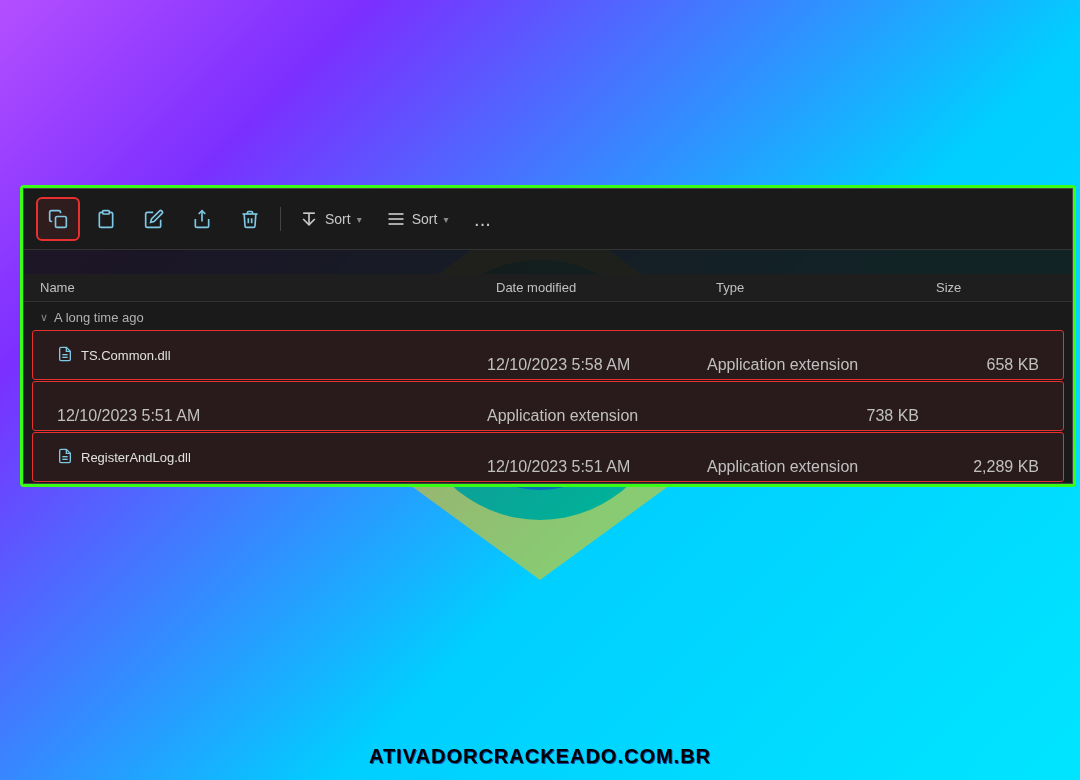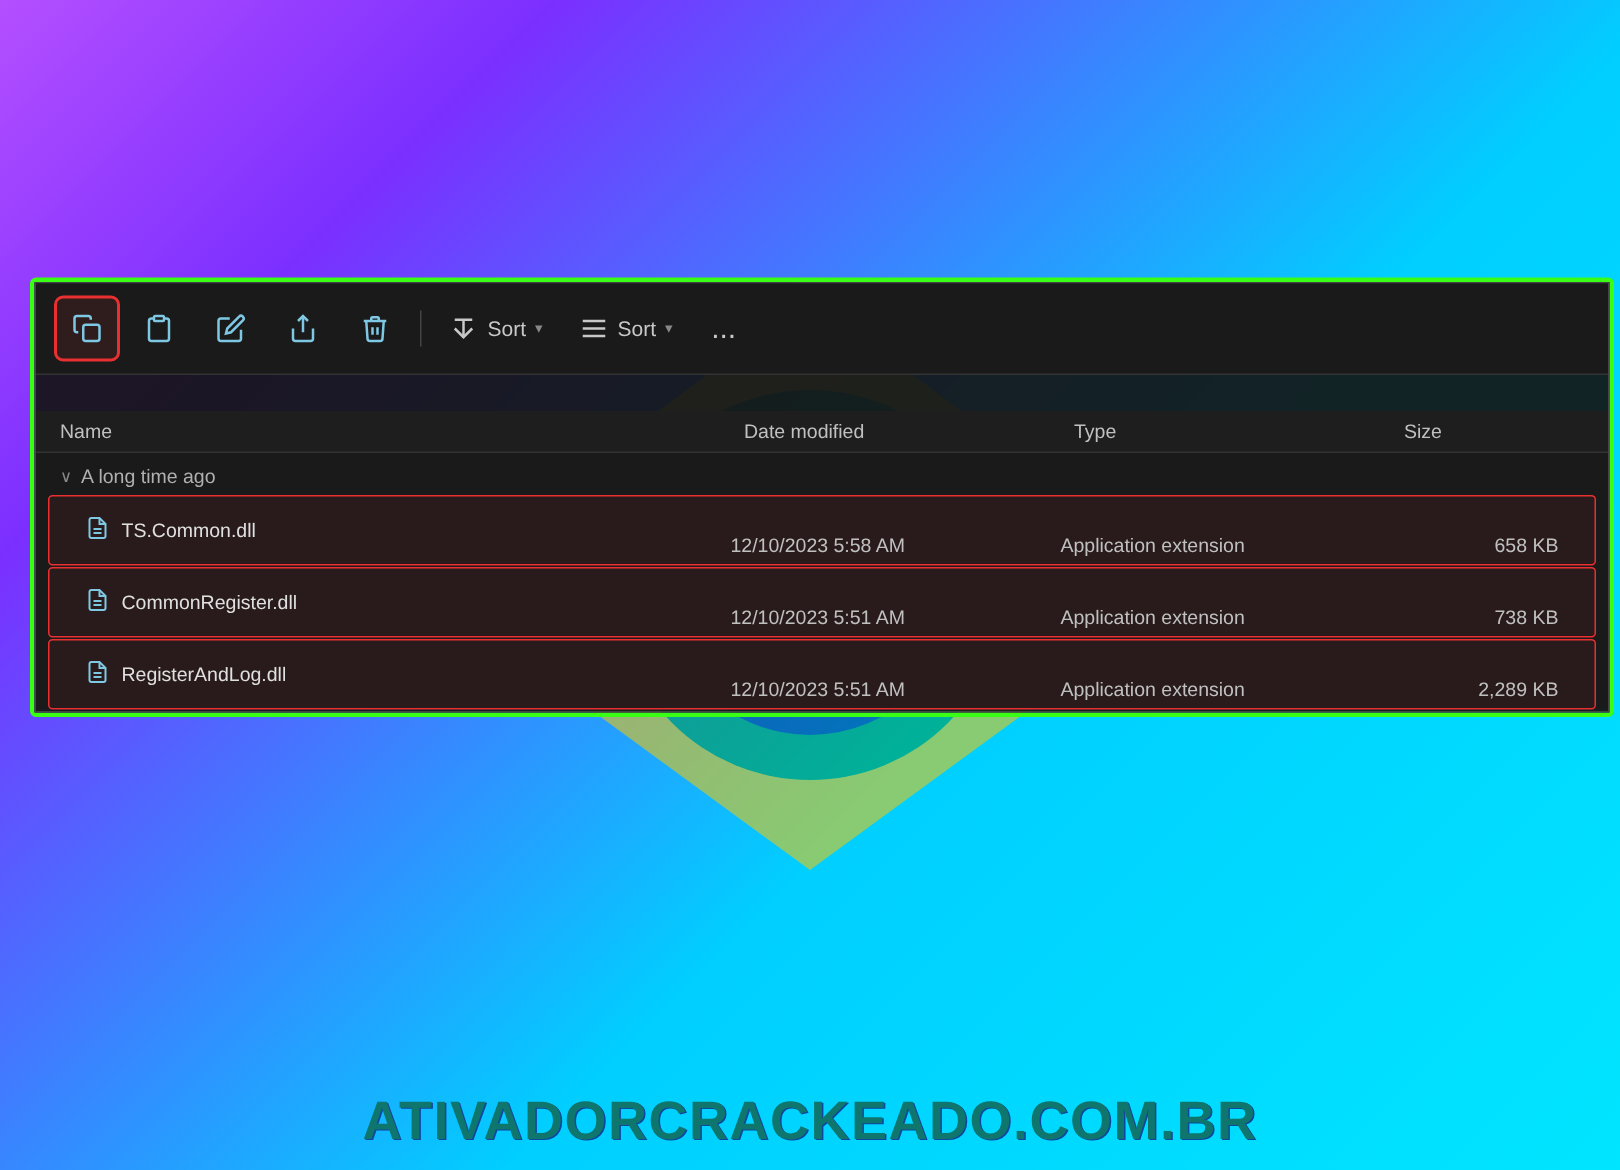--- a/index.html
+++ b/index.html
@@ -209,43 +209,43 @@
     }
 
     .file-icon {
       font-size: 14px;
       color: #7ec8e3;
       flex-shrink: 0;
     }
 
     .file-cell {
       color: #c0c0c0;
-      font-size: 13px;
+      font-size: 16px;
       margin-top: 20px;
     }
 
     .file-cell.size {
       text-align: right;
       padding-right: 8px;
     }
 
     
     .watermark {
       position: absolute;
       bottom: 12px;
       left: 0;
       right: 0;
       text-align: center;
       z-index: 20;
     }
 
     .watermark-text {
-      font-size: 36px;
+      font-size: 20px;
       font-weight: 900;
-      color: #0f766e;
+      color: #000000;
       font-family: Arial Black, Arial, sans-serif;
       letter-spacing: 1px;
       text-shadow: 1px 1px 0 #0d47a1;
     }
 
     
     .icon-svg {
       width: 20px;
       height: 20px;
     }
@@ -360,31 +360,20 @@
             <line x1="8" y1="17" x2="16" y2="17"></line>
           </svg>
         </span>
         <span>TS.Common.dll</span>
       </div>
       <div class="file-cell">12/10/2023 5:58 AM</div>
       <div class="file-cell">Application extension</div>
       <div class="file-cell size">658 KB</div>
     </div>
             <div class="file-row highlighted">
-      <div class="file-name-cell">
-        <span class="file-icon">
-          <svg width="16" height="16" viewBox="0 0 24 24" fill="none" stroke="#7ec8e3" stroke-width="2">
-            <path d="M14 2H6a2 2 0 0 0-2 2v16a2 2 0 0 0 2 2h12a2 2 0 0 0 2-2V8z"></path>
-            <polyline points="14 2 14 8 20 8"></polyline>
-            <line x1="8" y1="13" x2="16" y2="13"></line>
-            <line x1="8" y1="17" x2="16" y2="17"></line>
-          </svg>
-        </span>
-        <span>CommonRegister.dll</span>
-      </div>
       <div class="file-cell">12/10/2023 5:51 AM</div>
       <div class="file-cell">Application extension</div>
       <div class="file-cell size">738 KB</div>
     </div>
             <div class="file-row highlighted">
       <div class="file-name-cell">
         <span class="file-icon">
           <svg width="16" height="16" viewBox="0 0 24 24" fill="none" stroke="#7ec8e3" stroke-width="2">
             <path d="M14 2H6a2 2 0 0 0-2 2v16a2 2 0 0 0 2 2h12a2 2 0 0 0 2-2V8z"></path>
             <polyline points="14 2 14 8 20 8"></polyline>

